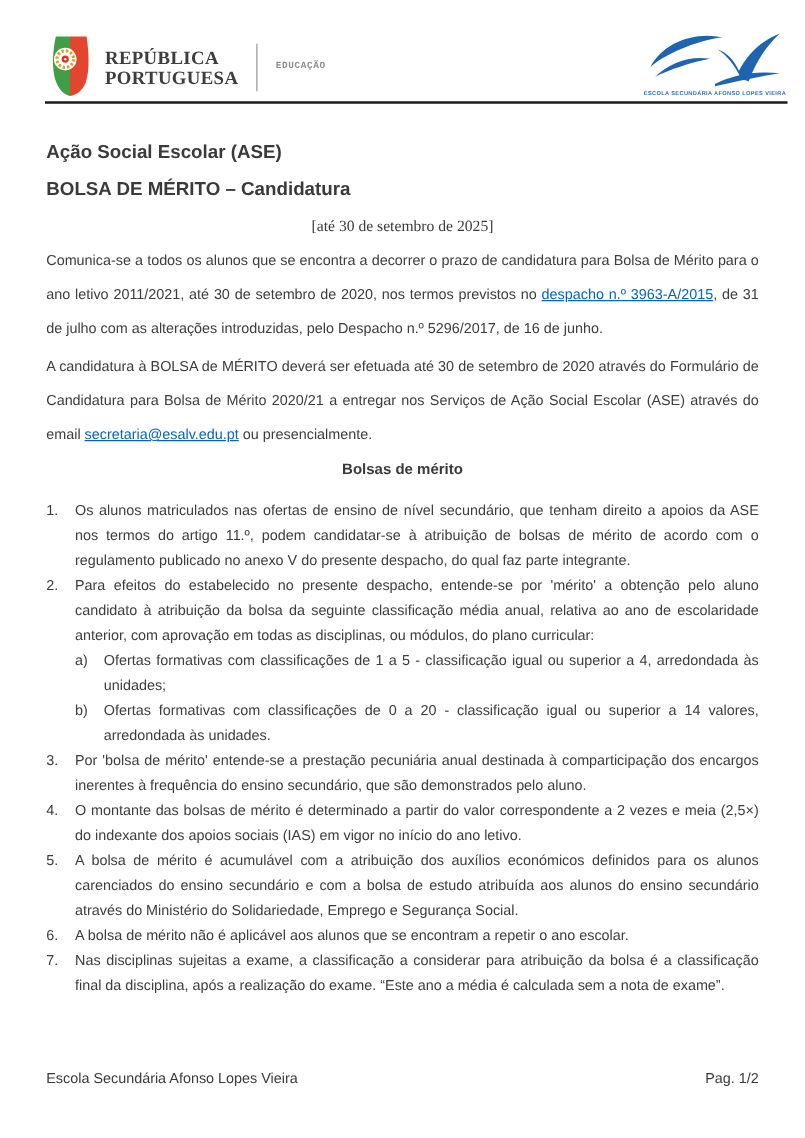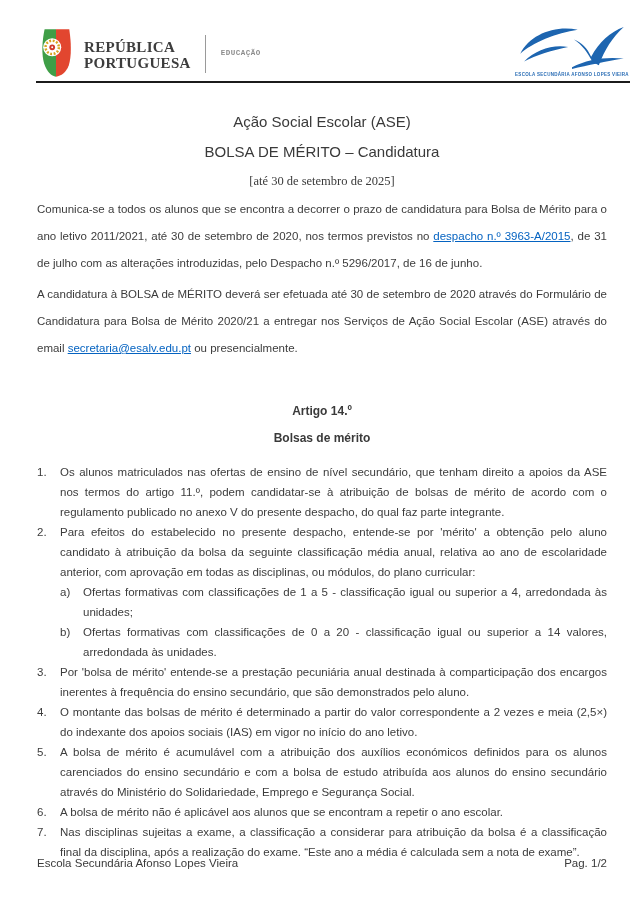--- a/index.html
+++ b/index.html
@@ -24,21 +24,21 @@
     margin-left:15px; margin-top:0;font-family:Liberation Mono, monospace;
   }
   .school-block { position:absolute; right:15px; top:25px; width:114px; text-align:center; }
   .school-logo { width:108px; height:46px; display:block; margin:0 auto; }
   .school-caption {
     font-size:4.5px; color:#2a6db5; letter-spacing:0.3px; white-space:nowrap;
     margin-top:1px; font-weight:bold;
   }
   
   .content { position:absolute; top:83px; left:37px; width:570px; }
-  .title-line { text-align:center; font-weight:normal; font-size:15px; line-height:30px; color:#3a3a3a; }
+  .title-line { font-weight:bold; font-size:15px; line-height:30px; color:#3a3a3a; }
   .title-line.first { margin-top:24px; }
   .deadline { text-align:center; font-family:"Liberation Serif", serif; font-size:12.5px; line-height:20px; margin-top:4px; color:#3a3a3a; }
   .para { font-size:11.5px; line-height:27px; text-align:justify; }
   .para.p1 { margin-top:5px; }
   .para.p2 { margin-top:4px; }
   a.doc-link { color:#0563c1; text-decoration:underline; cursor:pointer; }
   .article-head { text-align:center; font-weight:bold; font-size:12px; line-height:27px; margin-top:36px; color:#3a3a3a; }
   .article-sub  { text-align:center; font-weight:bold; font-size:12px; line-height:27px; color:#3a3a3a; }
   .merit-list { margin-top:10px; font-size:11.5px; line-height:20px; }
   .list-item { display:flex; }
@@ -92,21 +92,20 @@
   <div class="content">
 
     <div class="title-line first">Ação Social Escolar (ASE)</div>
     <div class="title-line">BOLSA DE MÉRITO – Candidatura</div>
     <div class="deadline">[até 30 de setembro de 2025]</div>
 
     <p class="para p1"><span>Comunica-se a todos os alunos que se encontra a decorrer o prazo de candidatura para Bolsa de Mérito para o ano letivo 2011/2021, até 30 de setembro de 2020, nos termos previstos no </span><a class="doc-link">despacho n.º 3963-A/2015</a><span>, de 31 de julho com as alterações introduzidas, pelo Despacho n.º 5296/2017, de 16 de junho.</span></p>
 
     <p class="para p2"><span>A candidatura à BOLSA de MÉRITO deverá ser efetuada até 30 de setembro de 2020 através do Formulário de Candidatura para Bolsa de Mérito 2020/21 a entregar nos Serviços de Ação Social Escolar (ASE) através do email </span><a class="doc-link">secretaria@esalv.edu.pt</a><span> ou presencialmente.</span></p>
 
-    <div class="article-head">Artigo 14.º</div>
     <div class="article-sub">Bolsas de mérito</div>
 
     <div class="merit-list">
 
       <div class="list-item">
         <div class="num">1.</div>
         <div class="txt">Os alunos matriculados nas ofertas de ensino de nível secundário, que tenham direito a apoios da ASE nos termos do artigo 11.º, podem candidatar-se à atribuição de bolsas de mérito de acordo com o regulamento publicado no anexo V do presente despacho, do qual faz parte integrante.</div>
       </div>
 
       <div class="list-item">

